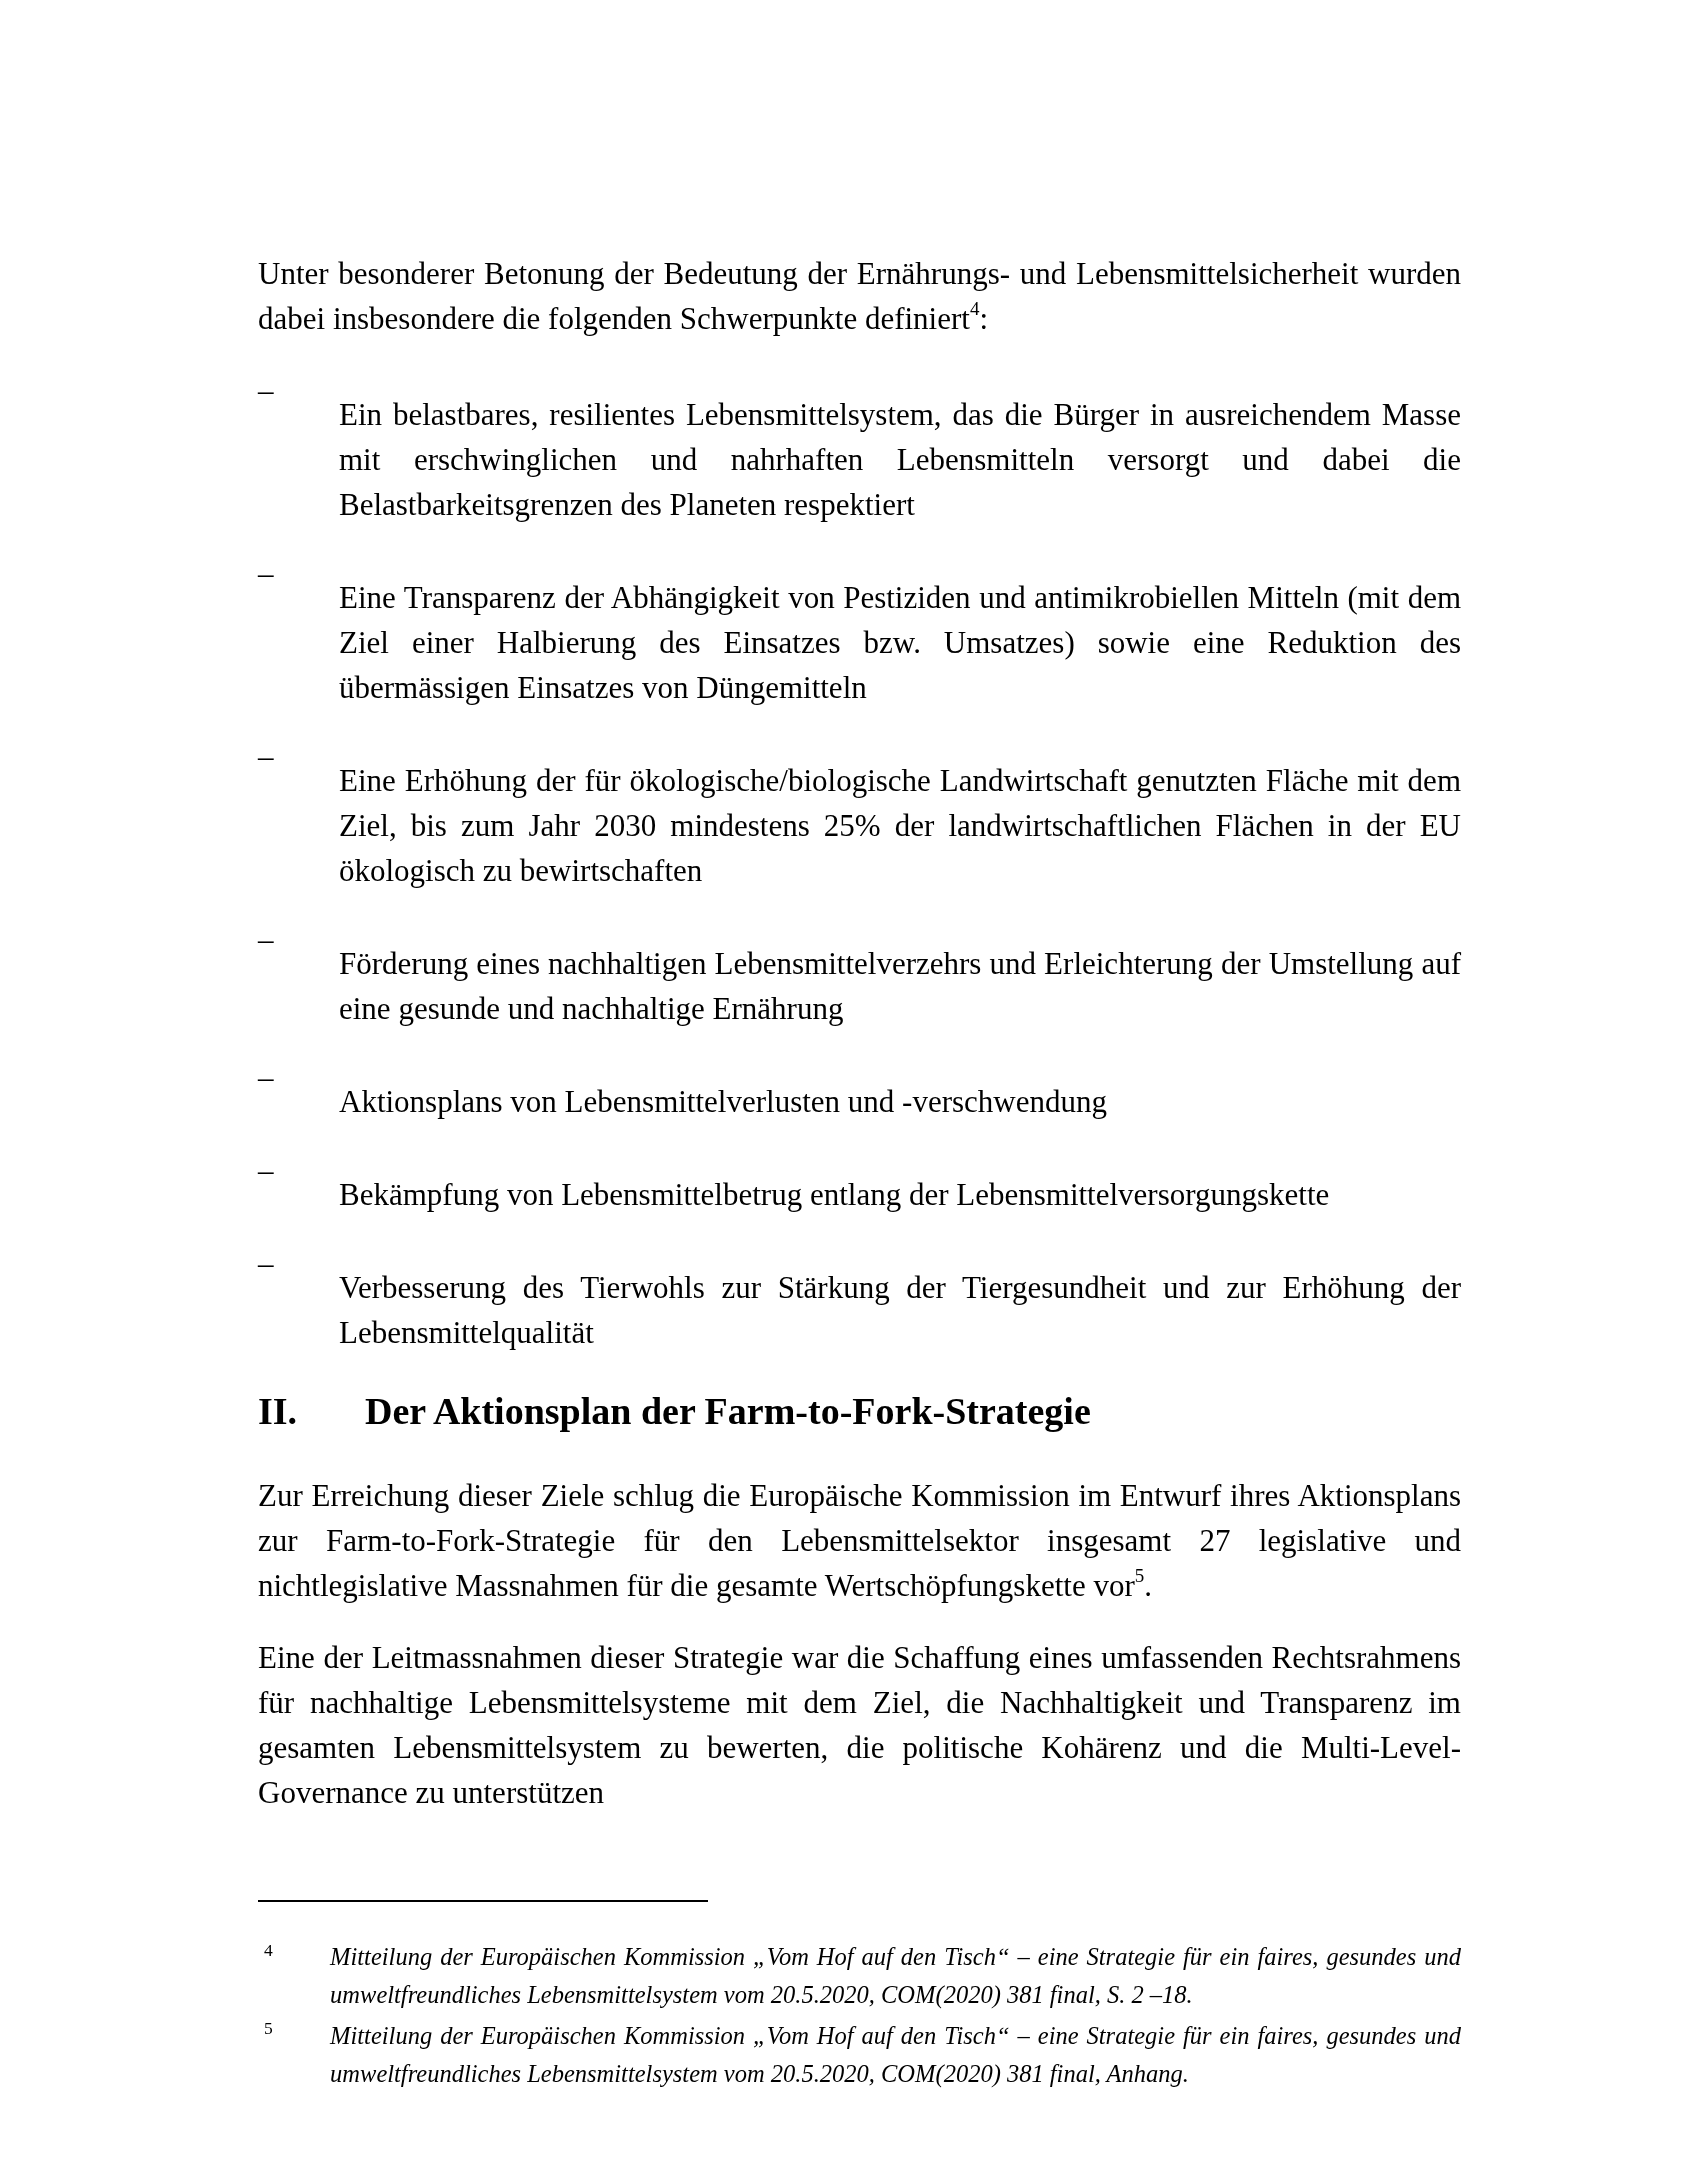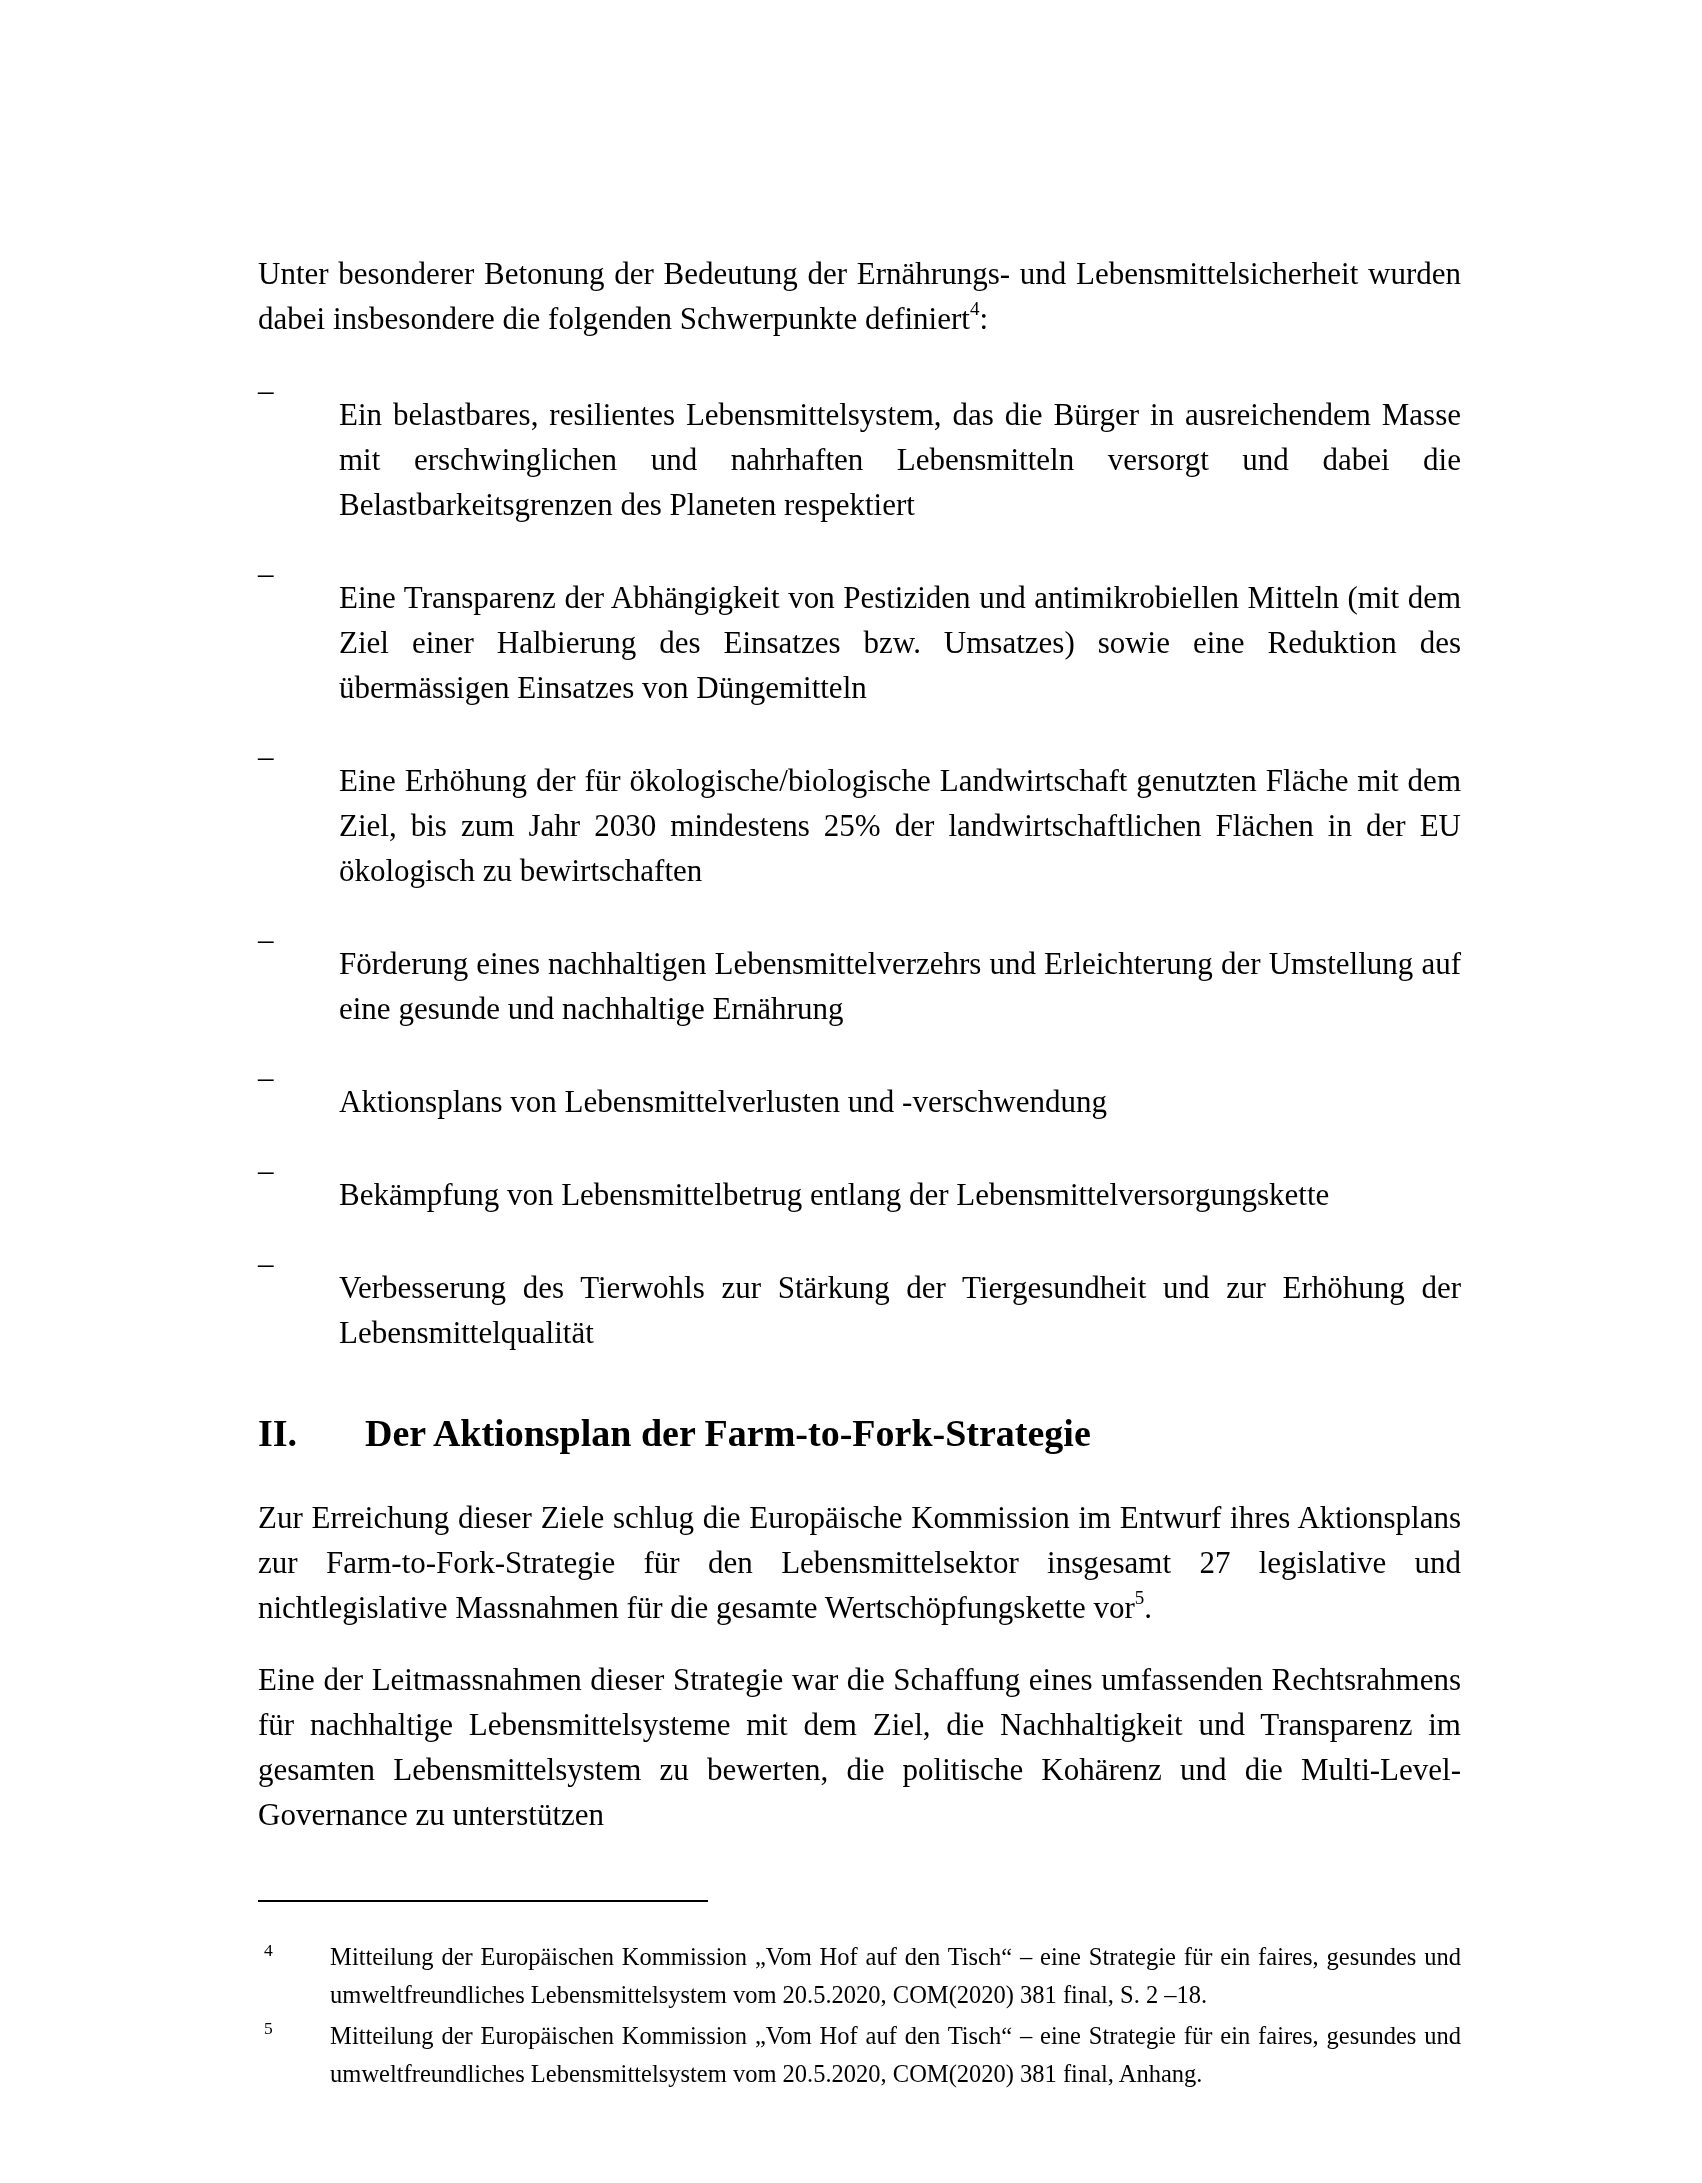--- a/index.html
+++ b/index.html
@@ -46,21 +46,21 @@
     text-align: justify;
     hyphens: manual;
     margin-top: 24px;
     -webkit-hyphens: manual;
   }
   .heading {
     display: flex;
     font-weight: bold;
     font-size: 38px;
     line-height: 52px;
-    margin: 52px 0 36px 0;
+    margin: 30px 0 36px 0;
     text-align: left;
   }
   .heading-number { flex: 0 0 107px; }
   .heading-title { flex: 1; }
   .footnotes {
     position: absolute;
     left: 258px;
     top: 1900px;
     width: 1203px;
     font-size: 24.5px;
@@ -83,20 +83,21 @@
   .fn-marker .fn-sup {
     font-size: 17.5px;
     line-height: 0;
     position: relative;
     top: -9.6px;
   }
   .fn-text {
     flex: 1;
     text-align: justify;
     hyphens: manual;
+    font-style: italic;
     -webkit-hyphens: manual;
   }
 </style>
 </head>
 <body>
 
 <div class="page">
 
   <div class="main">
 

